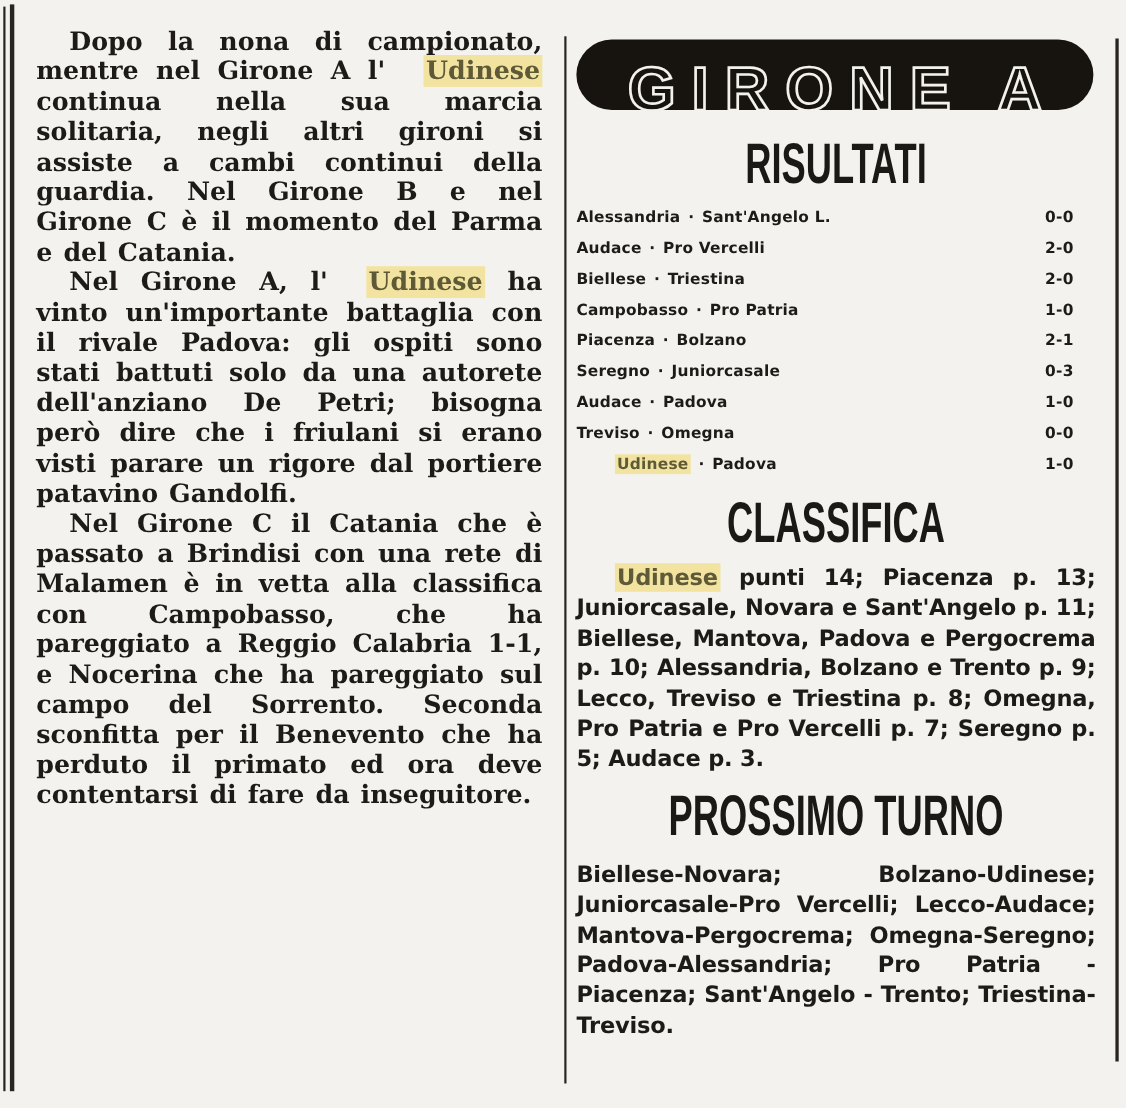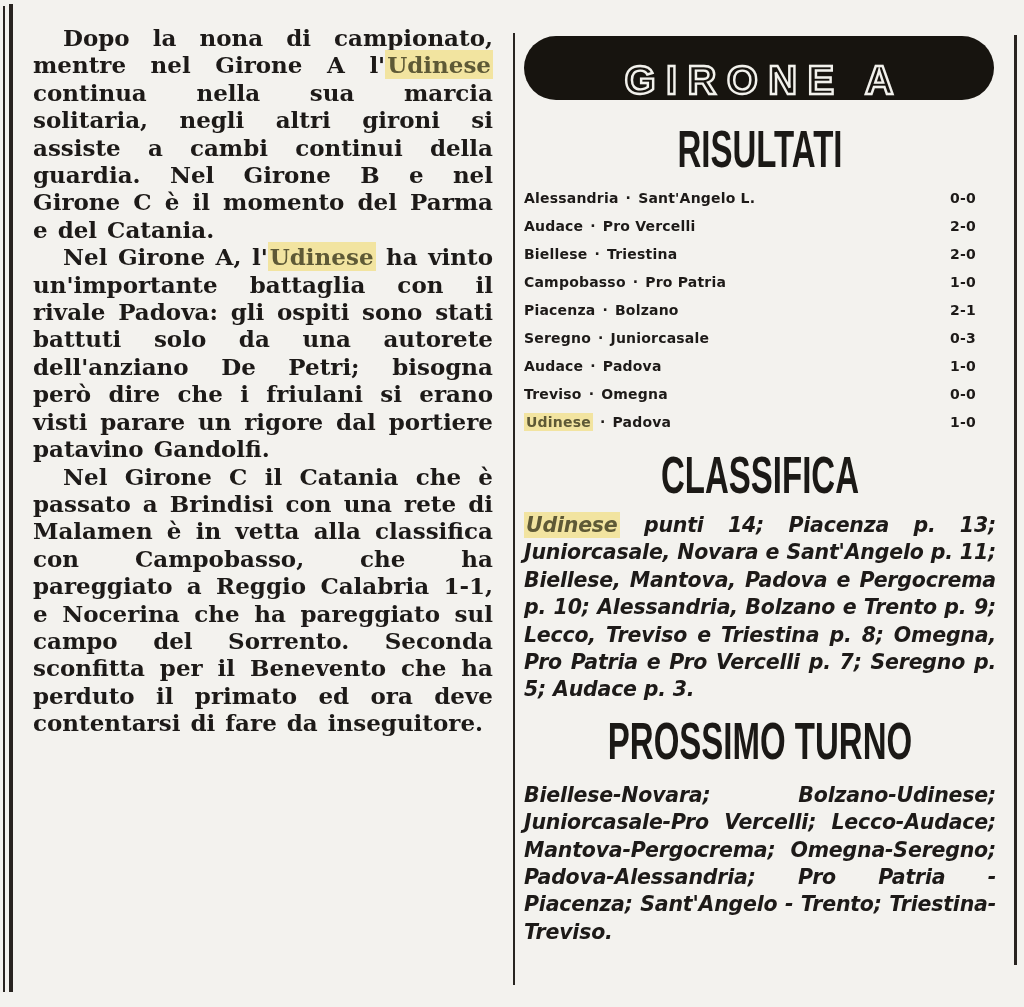--- a/index.html
+++ b/index.html
@@ -24,37 +24,38 @@
     font-size: 23px; line-height: 27.4px;
     text-align: justify;
     word-spacing: 2px;
   }
   .para { margin: 0; text-indent: 30px; }
 
   .hl {
     background: #f2e4a0;
     color: #5e5936;
     padding: 1px 2px;
+    margin-left: 35px;
   }
 
   
   .panel {
     position: absolute; left: 524px; top: 36px; width: 472px;
     font-family: "DejaVu Sans", sans-serif;
   }
   .pill {
     height: 64px; margin: 0 2px 26px 0;
     background: #17140f;
     border-radius: 34px;
     display: flex; align-items: center; justify-content: center;
   }
   .pill span {
     font-family: "Liberation Sans", sans-serif;
     font-weight: bold;
-    font-size: 40px;
+    font-size: 56px;
     letter-spacing: 0.26em;
     padding-left: 0.26em;
     color: #f2f1ec;
     margin-top: 24px;
     -webkit-text-fill-color: #17140f;
     -webkit-text-stroke: 2.4px #f2f1ec;
   }
   .sec {
     margin: 0; text-align: center;
     font-family: "Liberation Sans", sans-serif;
@@ -77,21 +78,20 @@
   }
   .teams { flex: 1; white-space: nowrap; overflow: hidden; }
   .sep { margin: 0 7px; }
   .score { white-space: nowrap; }
 
   .flow {
     margin: 0; text-align: justify;
     font-size: 20.5px; line-height: 27.4px;
     font-weight: bold;
     letter-spacing: -0.2px;
-    font-style: italic;
   }
 </style>
 </head>
 <body>
 
 <div class="rule" id="rule-left-a"></div>
 <div class="rule" id="rule-left-b"></div>
 <div class="rule" id="rule-mid"></div>
 <div class="rule" id="rule-right"></div>
 

